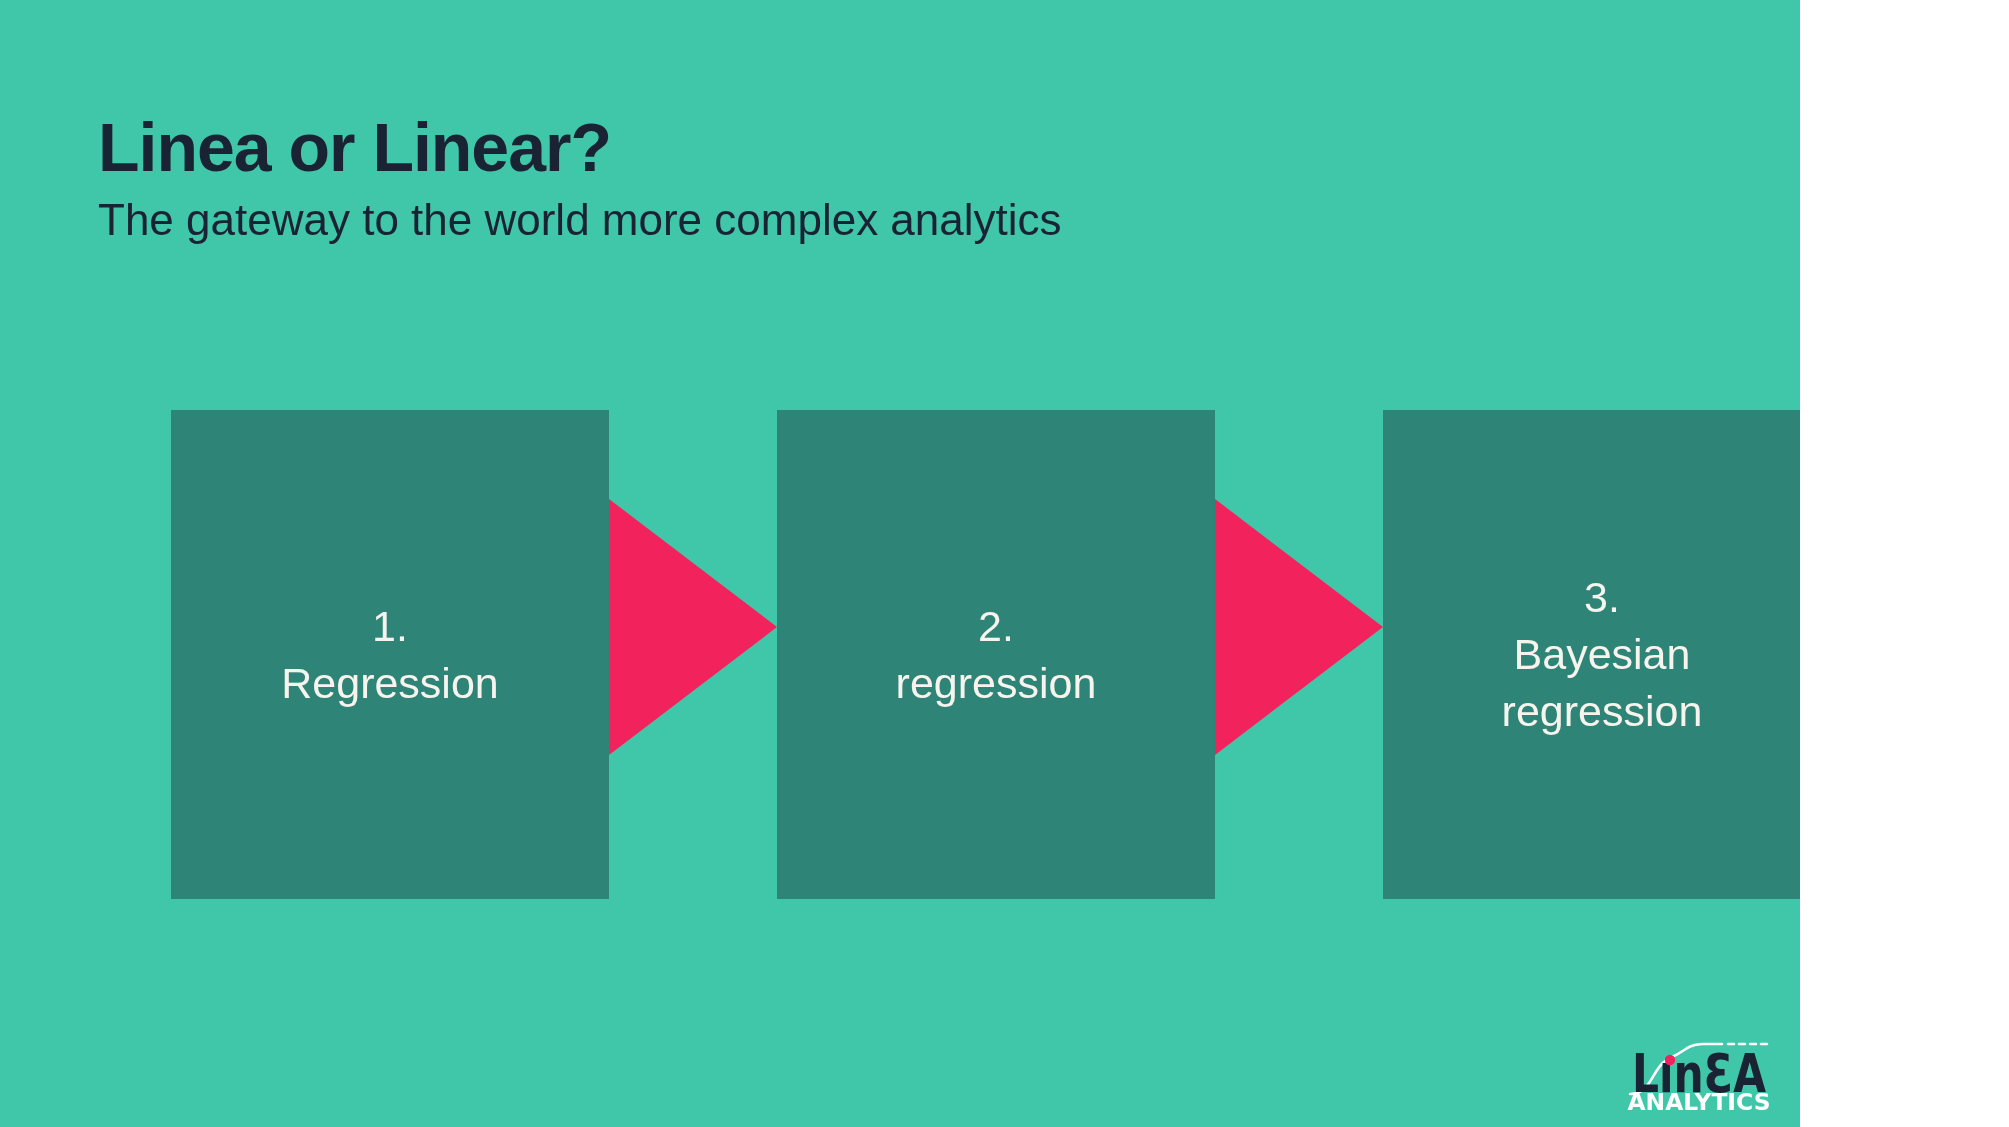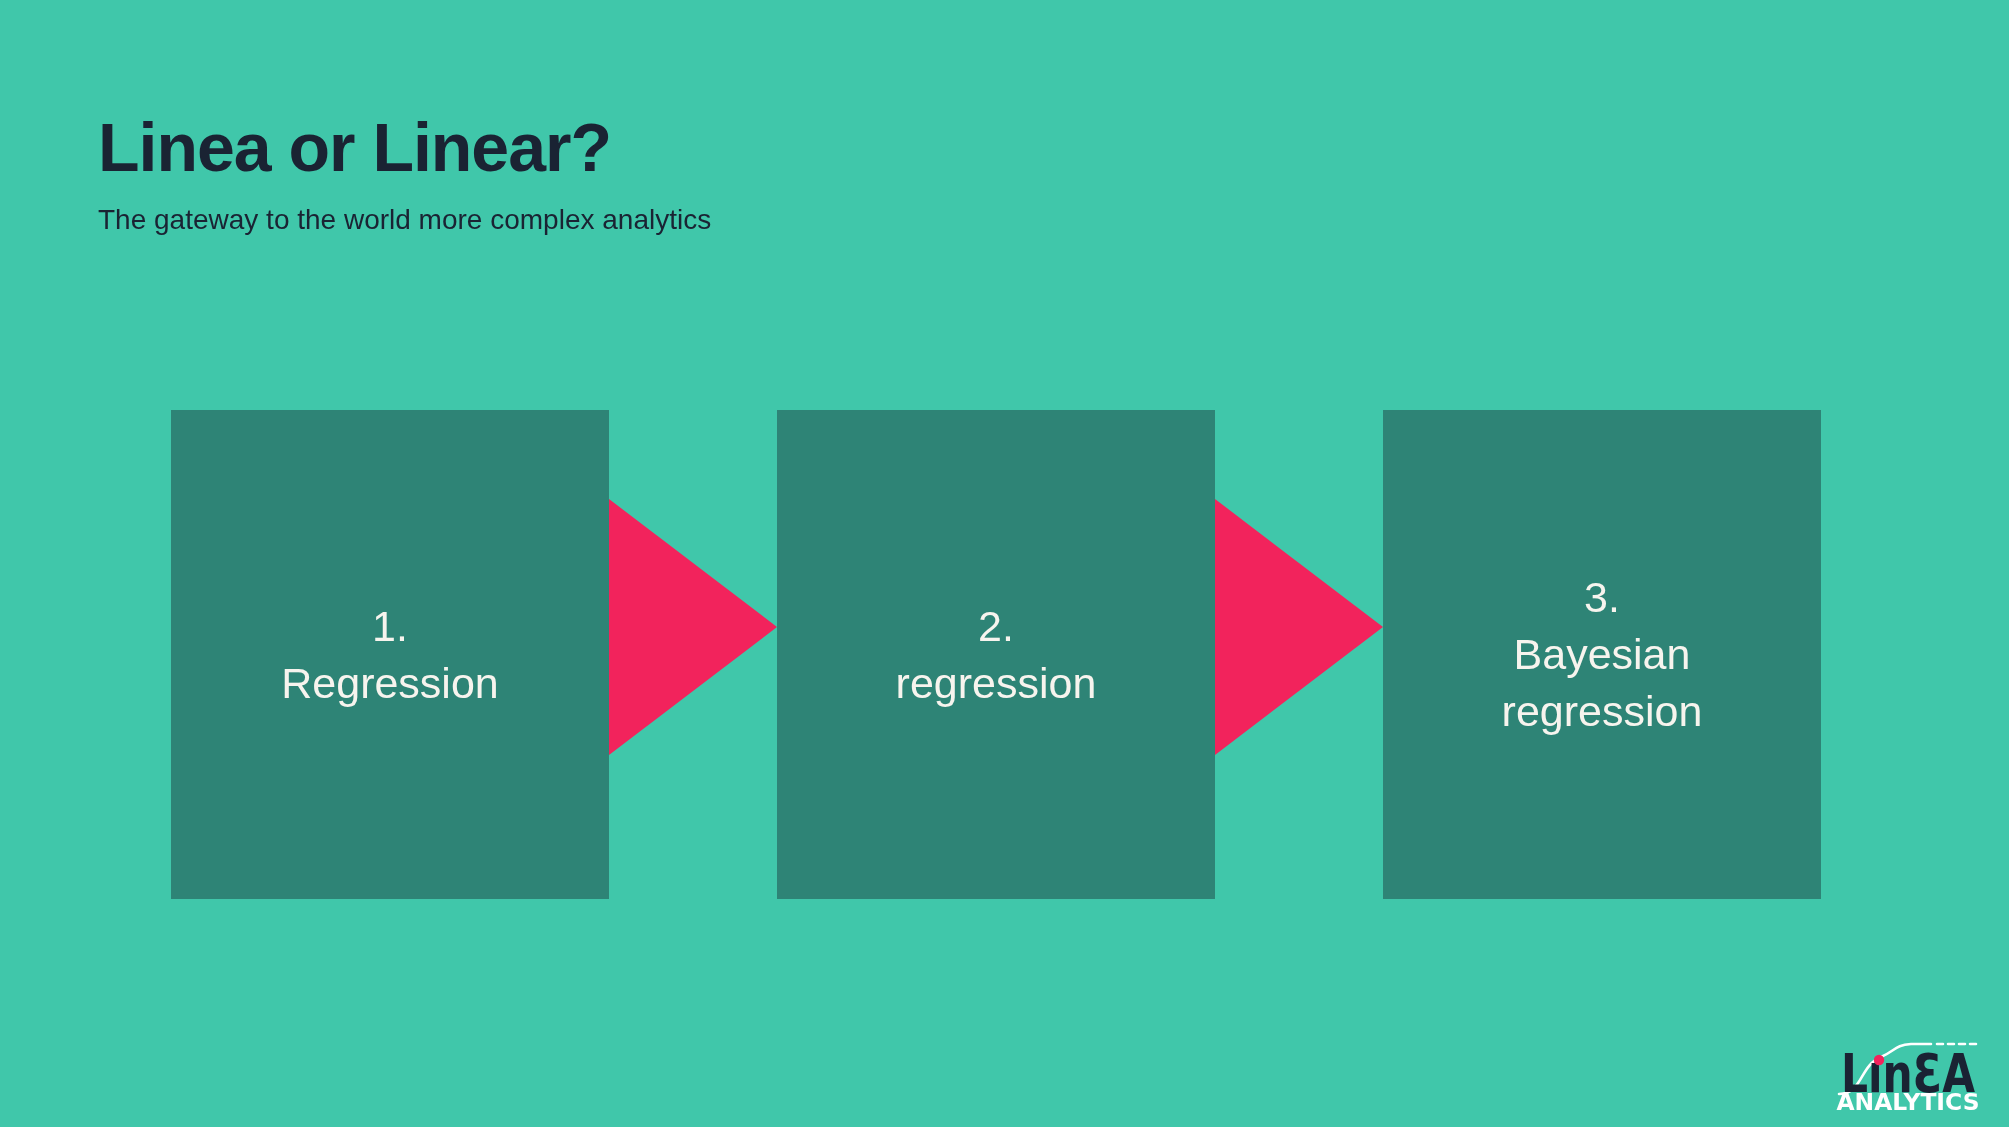--- a/index.html
+++ b/index.html
@@ -12,41 +12,41 @@
   * { box-sizing: border-box; }
   html, body { margin: 0; padding: 0; }
   body {
     width: 2009px;
     height: 1127px;
     overflow: hidden;
     font-family: "Liberation Sans", sans-serif;
   }
   .slide {
     position: relative;
-    width: 2009px;
+    width: 1800px;
     height: 1127px;
     background: var(--background);
     overflow: hidden;
   }
   .header {
     position: absolute;
     left: 98px;
     top: 108px;
   }
   .title {
     margin: 0;
     font-size: 68px;
     line-height: 78px;
     font-weight: 800;
     letter-spacing: -1px;
     color: var(--heading);
   }
   .subtitle {
     margin: 14px 0 0 0;
-    font-size: 28px;
+    font-size: 44px;
     line-height: 40px;
     font-weight: 400;
     color: var(--heading);
     text-align: right;
   }
   .flow {
     position: absolute;
     left: 171px;
     top: 410px;
     display: flex;

